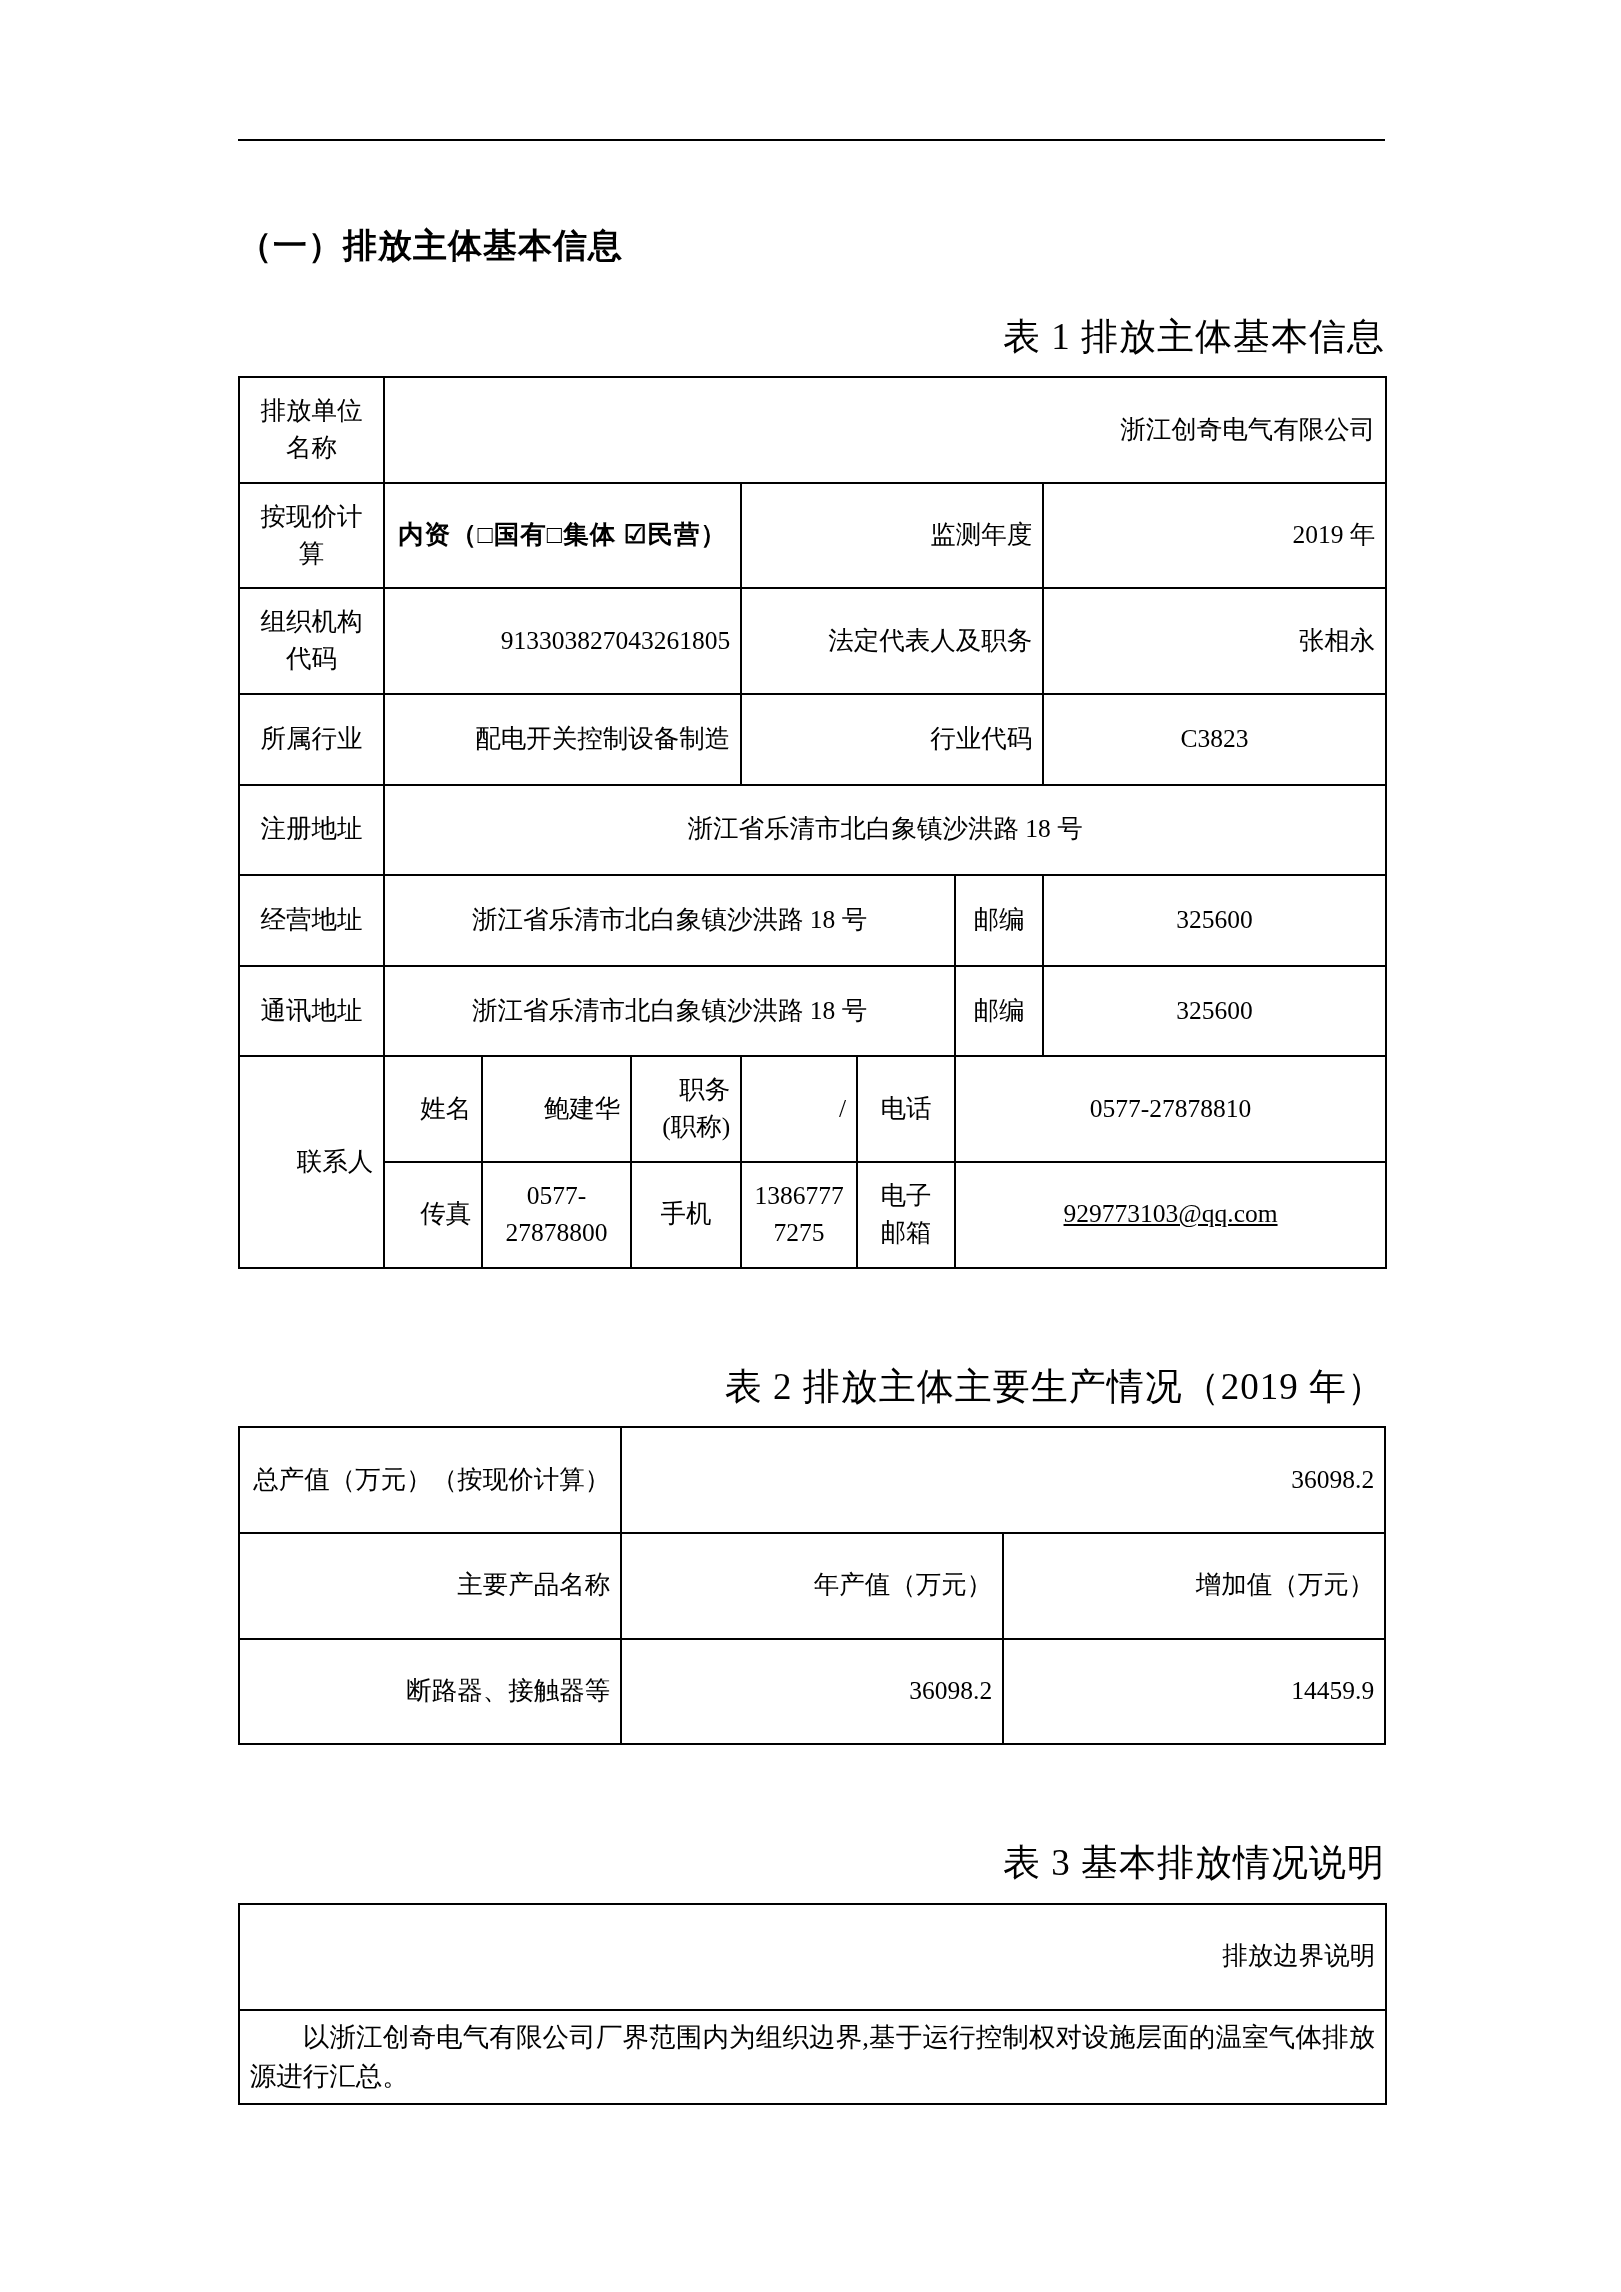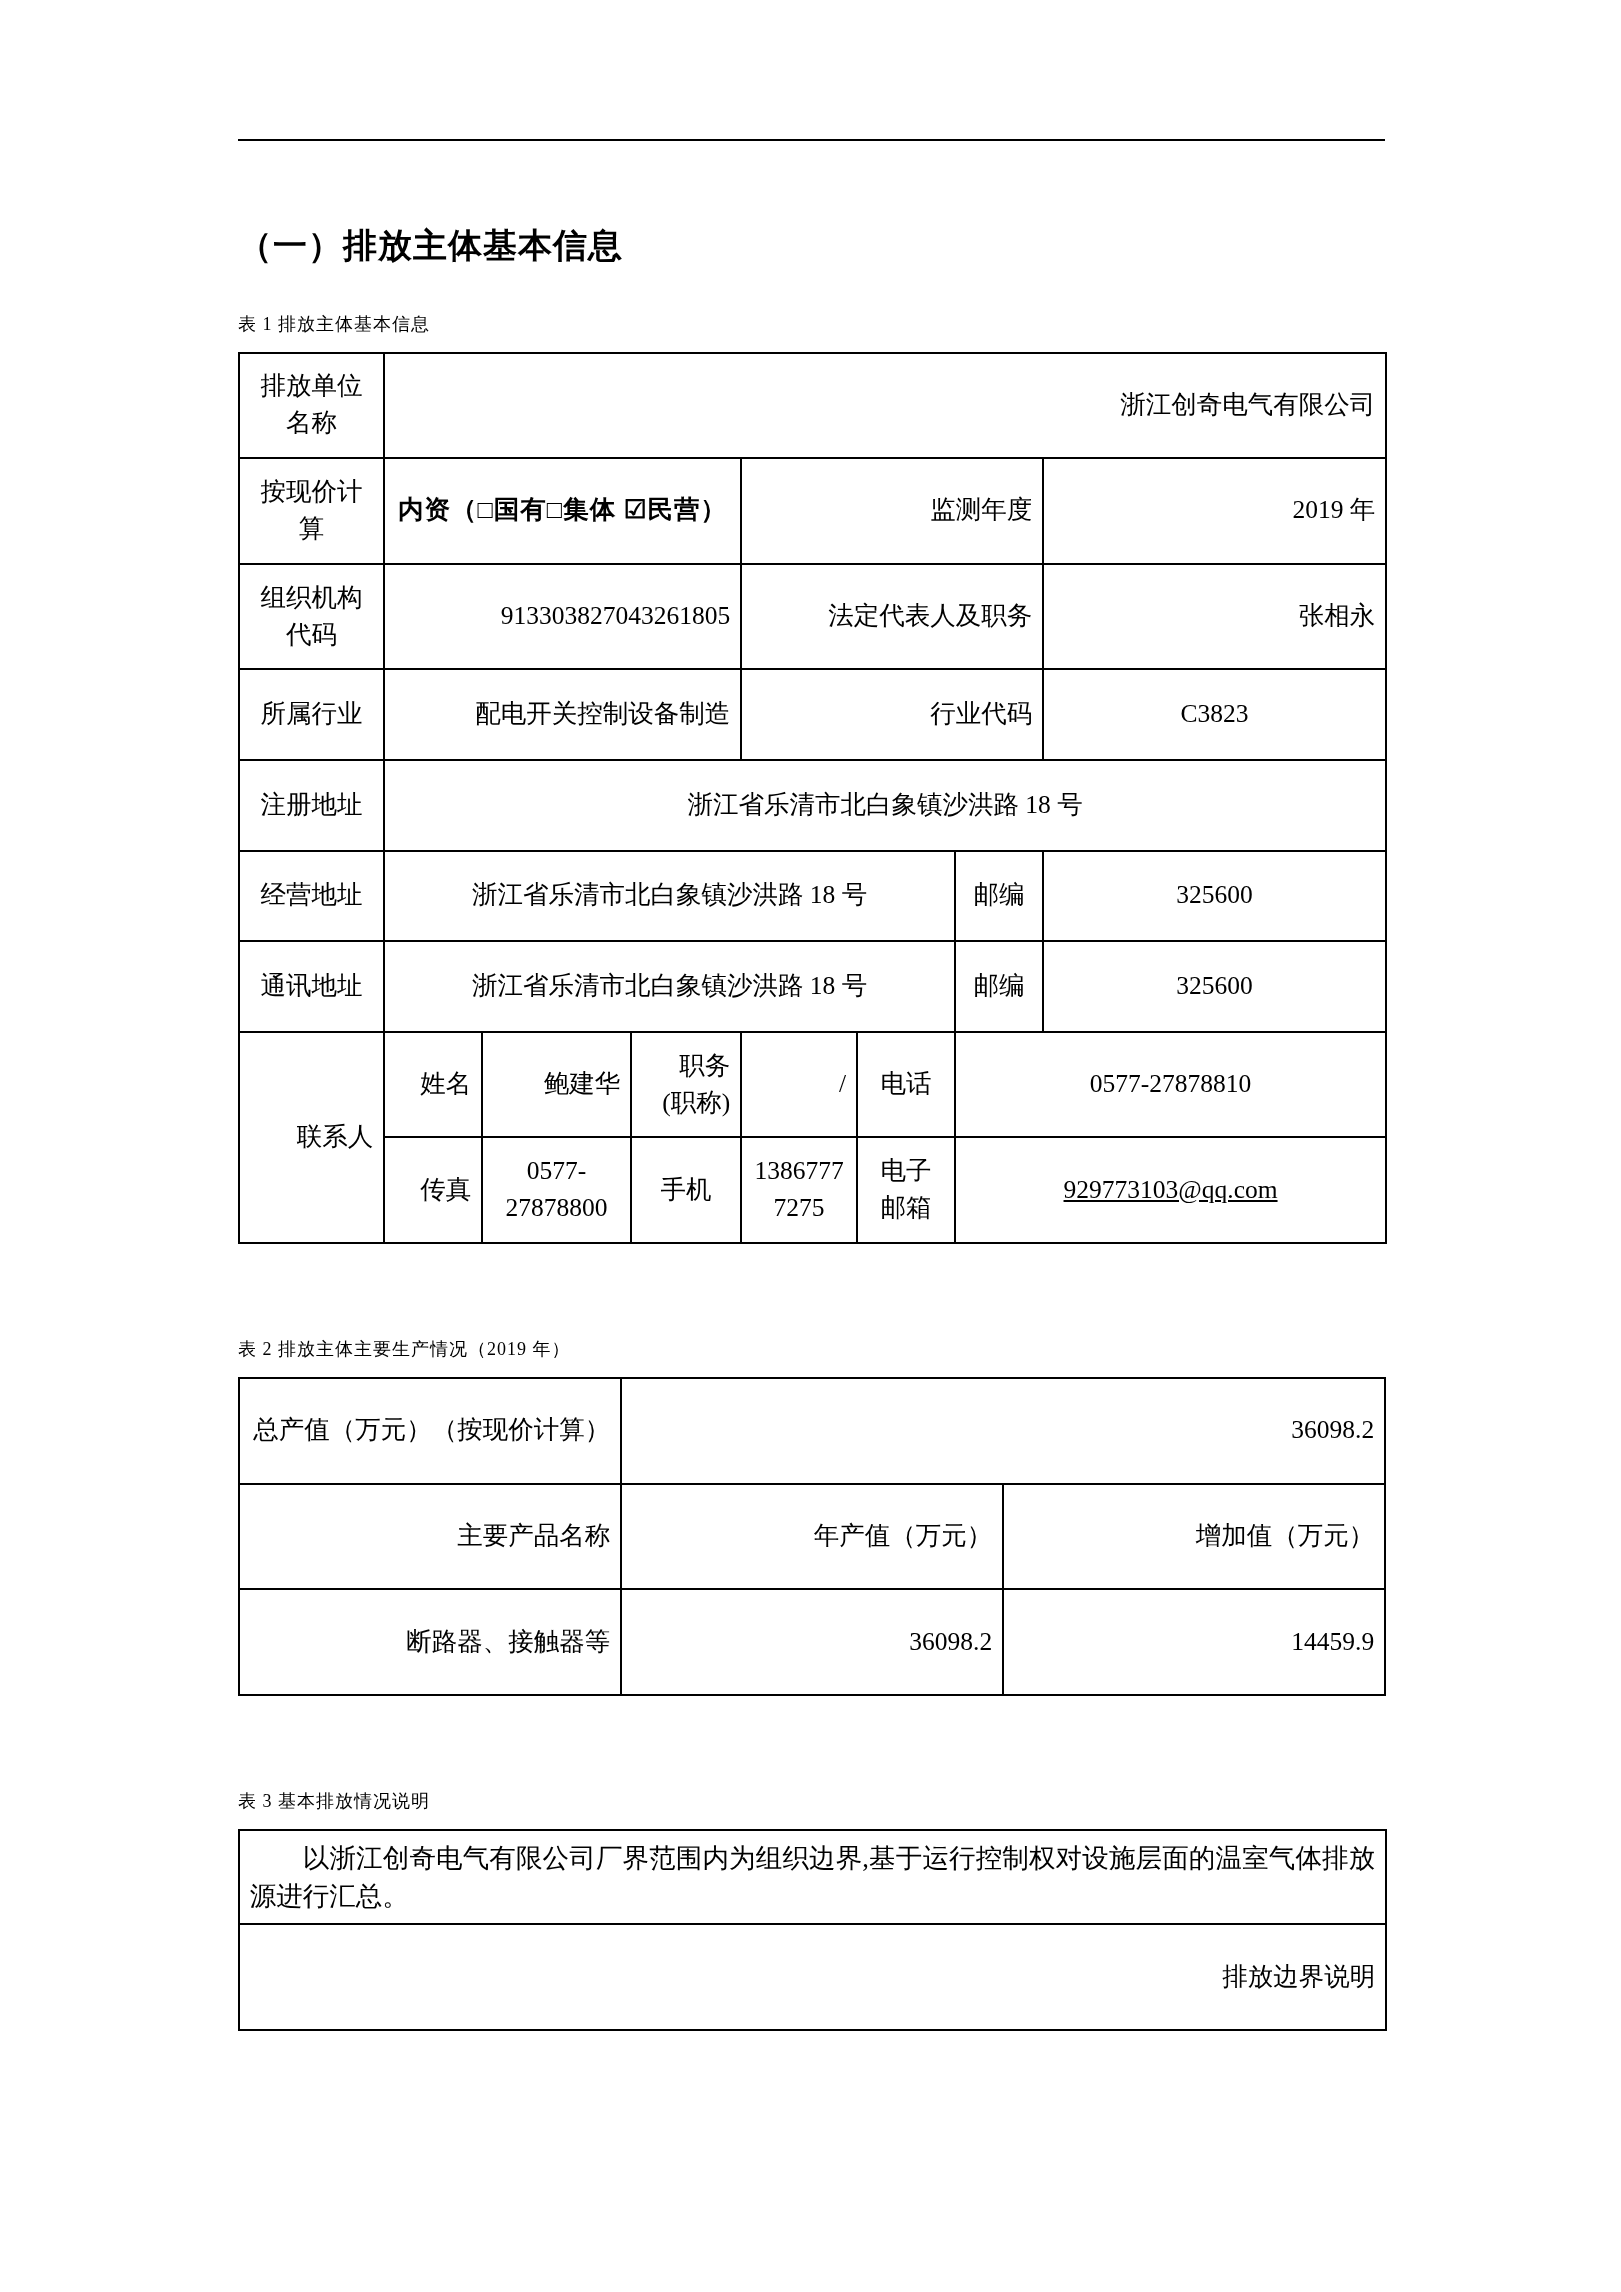--- a/index.html
+++ b/index.html
@@ -40,22 +40,22 @@
   h1.section-title {
     font-family: "Liberation Serif", "DejaVu Serif", serif;
     font-weight: bold;
     font-size: 34px;
     letter-spacing: 1px;
     margin: 0 0 45px 0;
     padding: 0;
     line-height: 1.25;
   }
   .table-caption {
-    text-align: left;
-    font-size: 18px;
+    text-align: right;
+    font-size: 37px;
     line-height: 1.3;
     margin: 0 0 15.7px 0;
     letter-spacing: 1px;
   }
   table.doc {
     border-collapse: collapse;
     width: 1147px;
     table-layout: fixed;
     font-size: 25.5px;
   }
@@ -214,23 +214,23 @@
     <div class="gap-xl"></div>
 
     <div class="table-caption">表 3  基本排放情况说明</div>
 
     <table class="doc">
       <colgroup>
         <col style="width:1147px">
       </colgroup>
       <tbody>
         <tr>
+          <td class="c taller">排放边界说明</td>
+        </tr>
+        <tr>
           <td class="note-body">以浙江创奇电气有限公司厂界范围内为组织边界,基于运行控制权对设施层面的温室气体排放源进行汇总。</td>
-        </tr>
-        <tr>
-          <td class="c taller">排放边界说明</td>
         </tr>
       </tbody>
     </table>
 
   </div>
 </div>
 
 
 </body></html>

